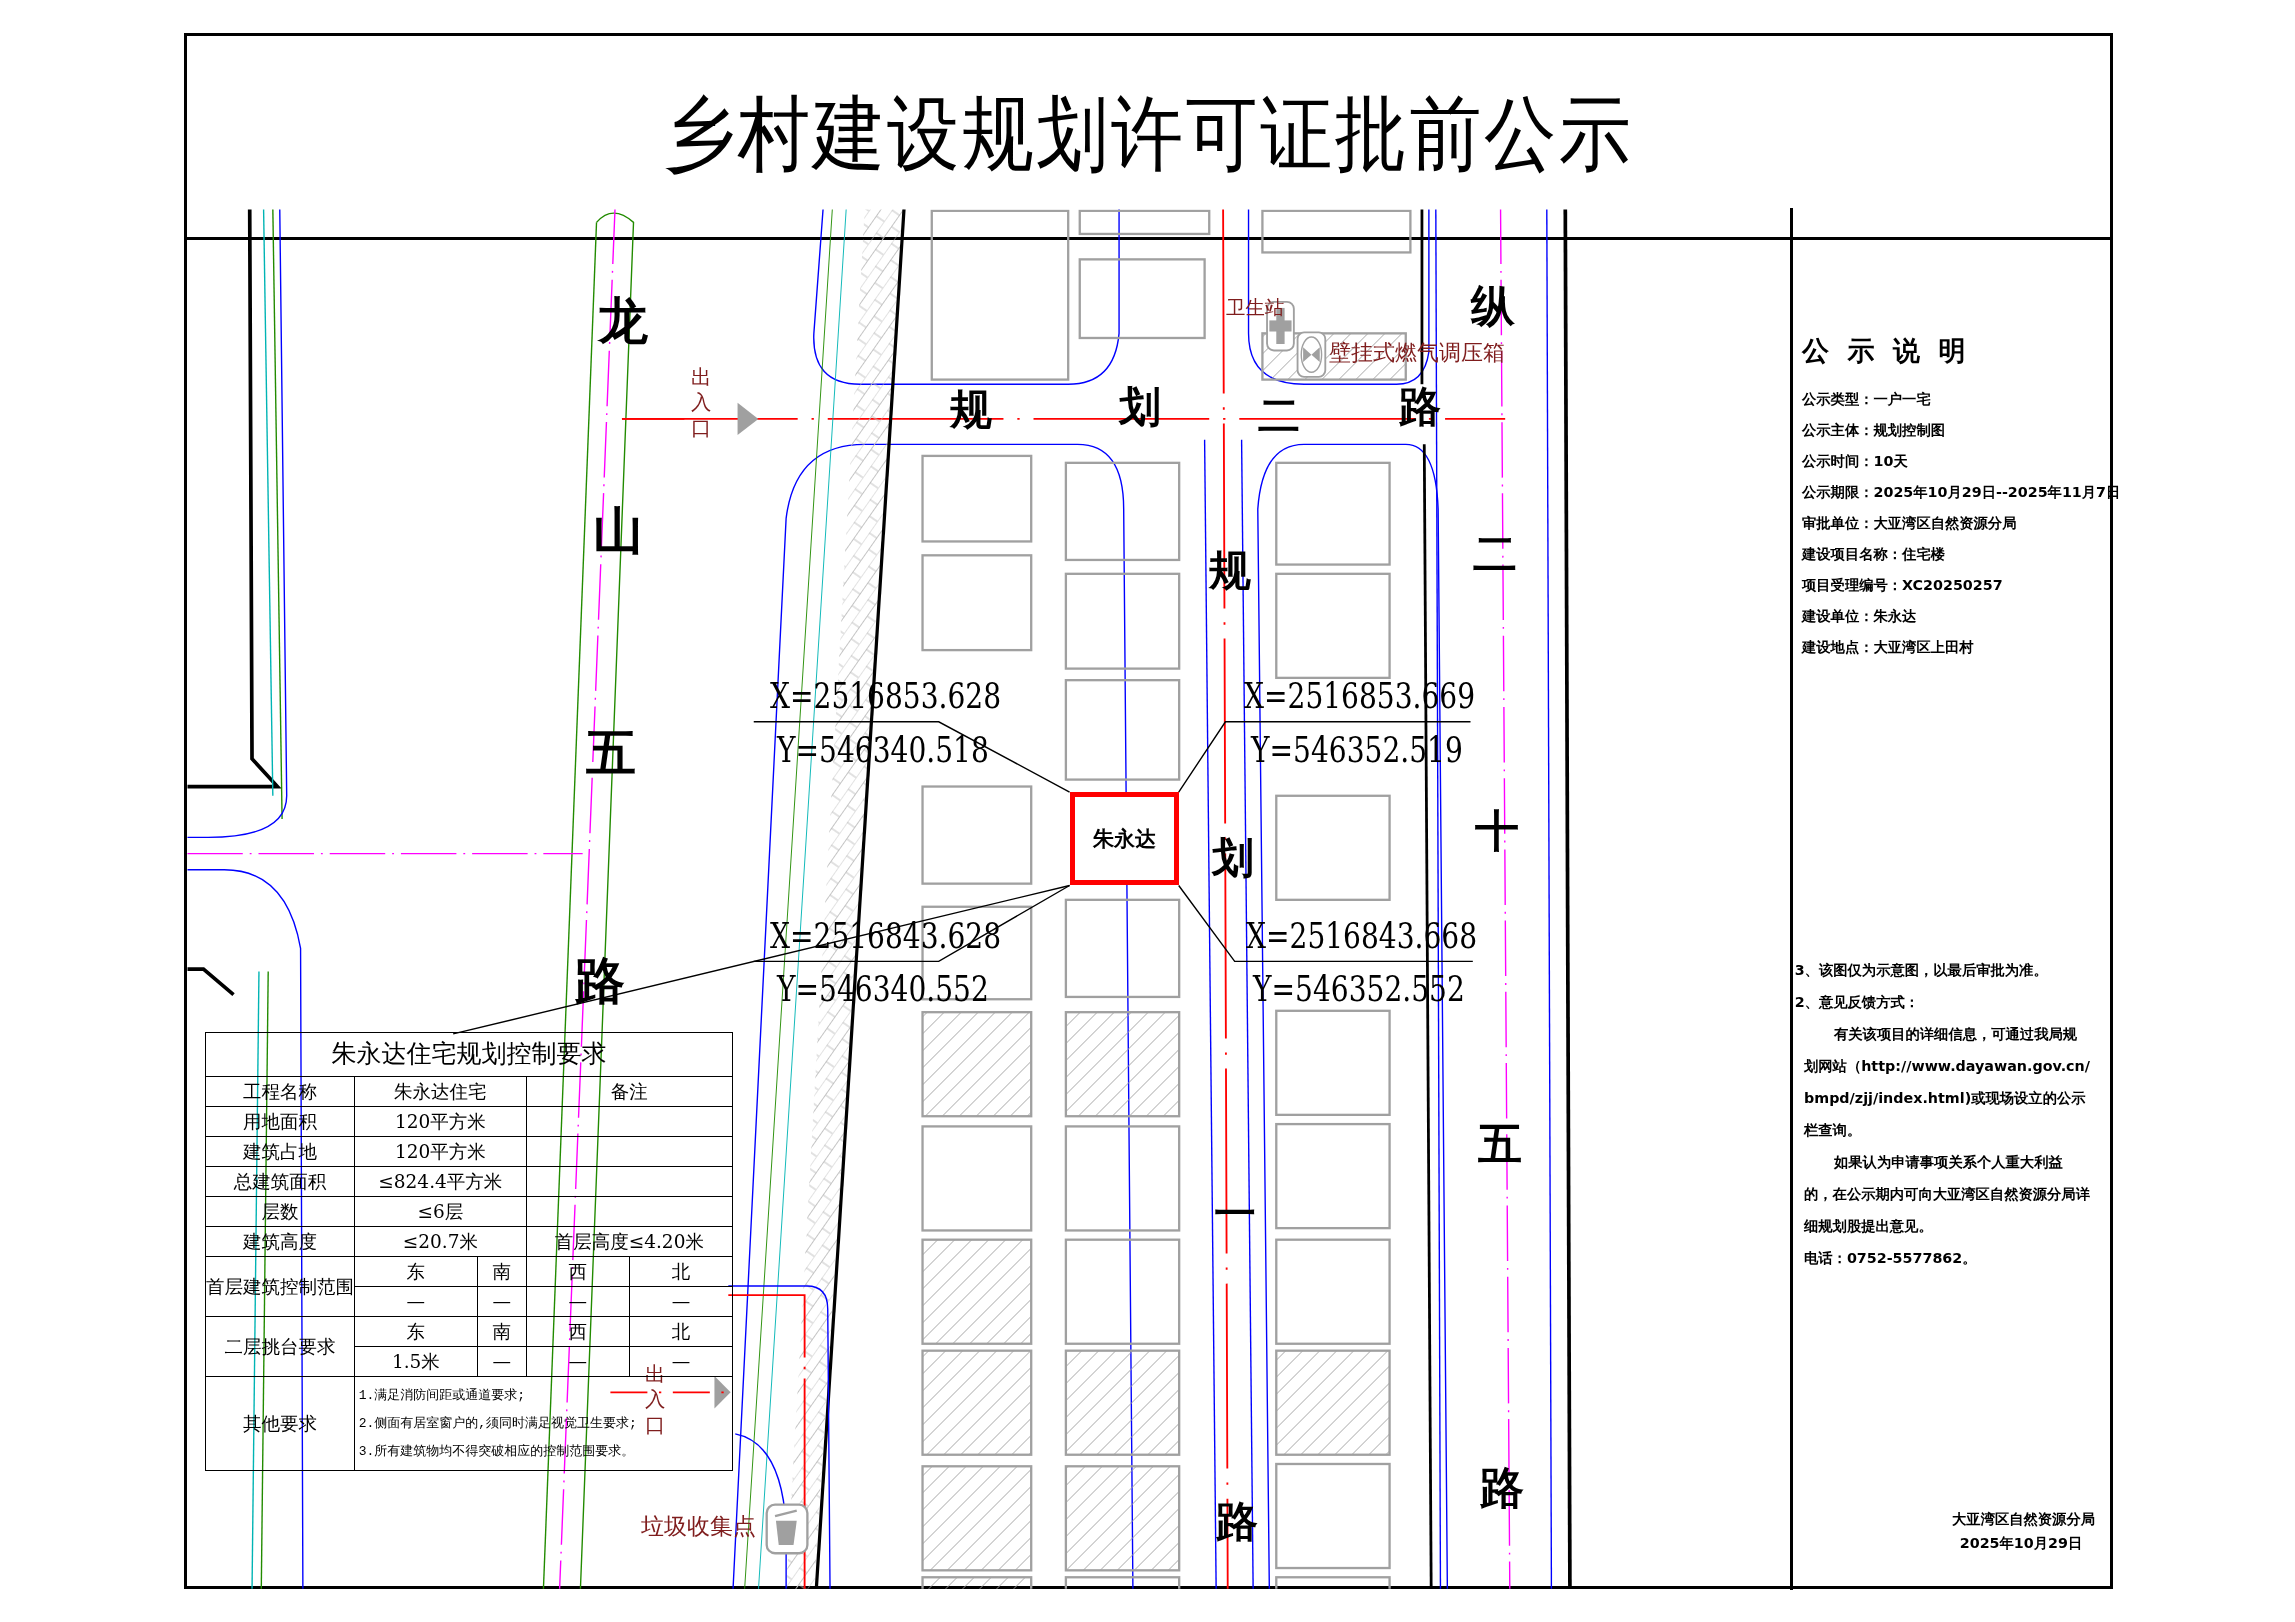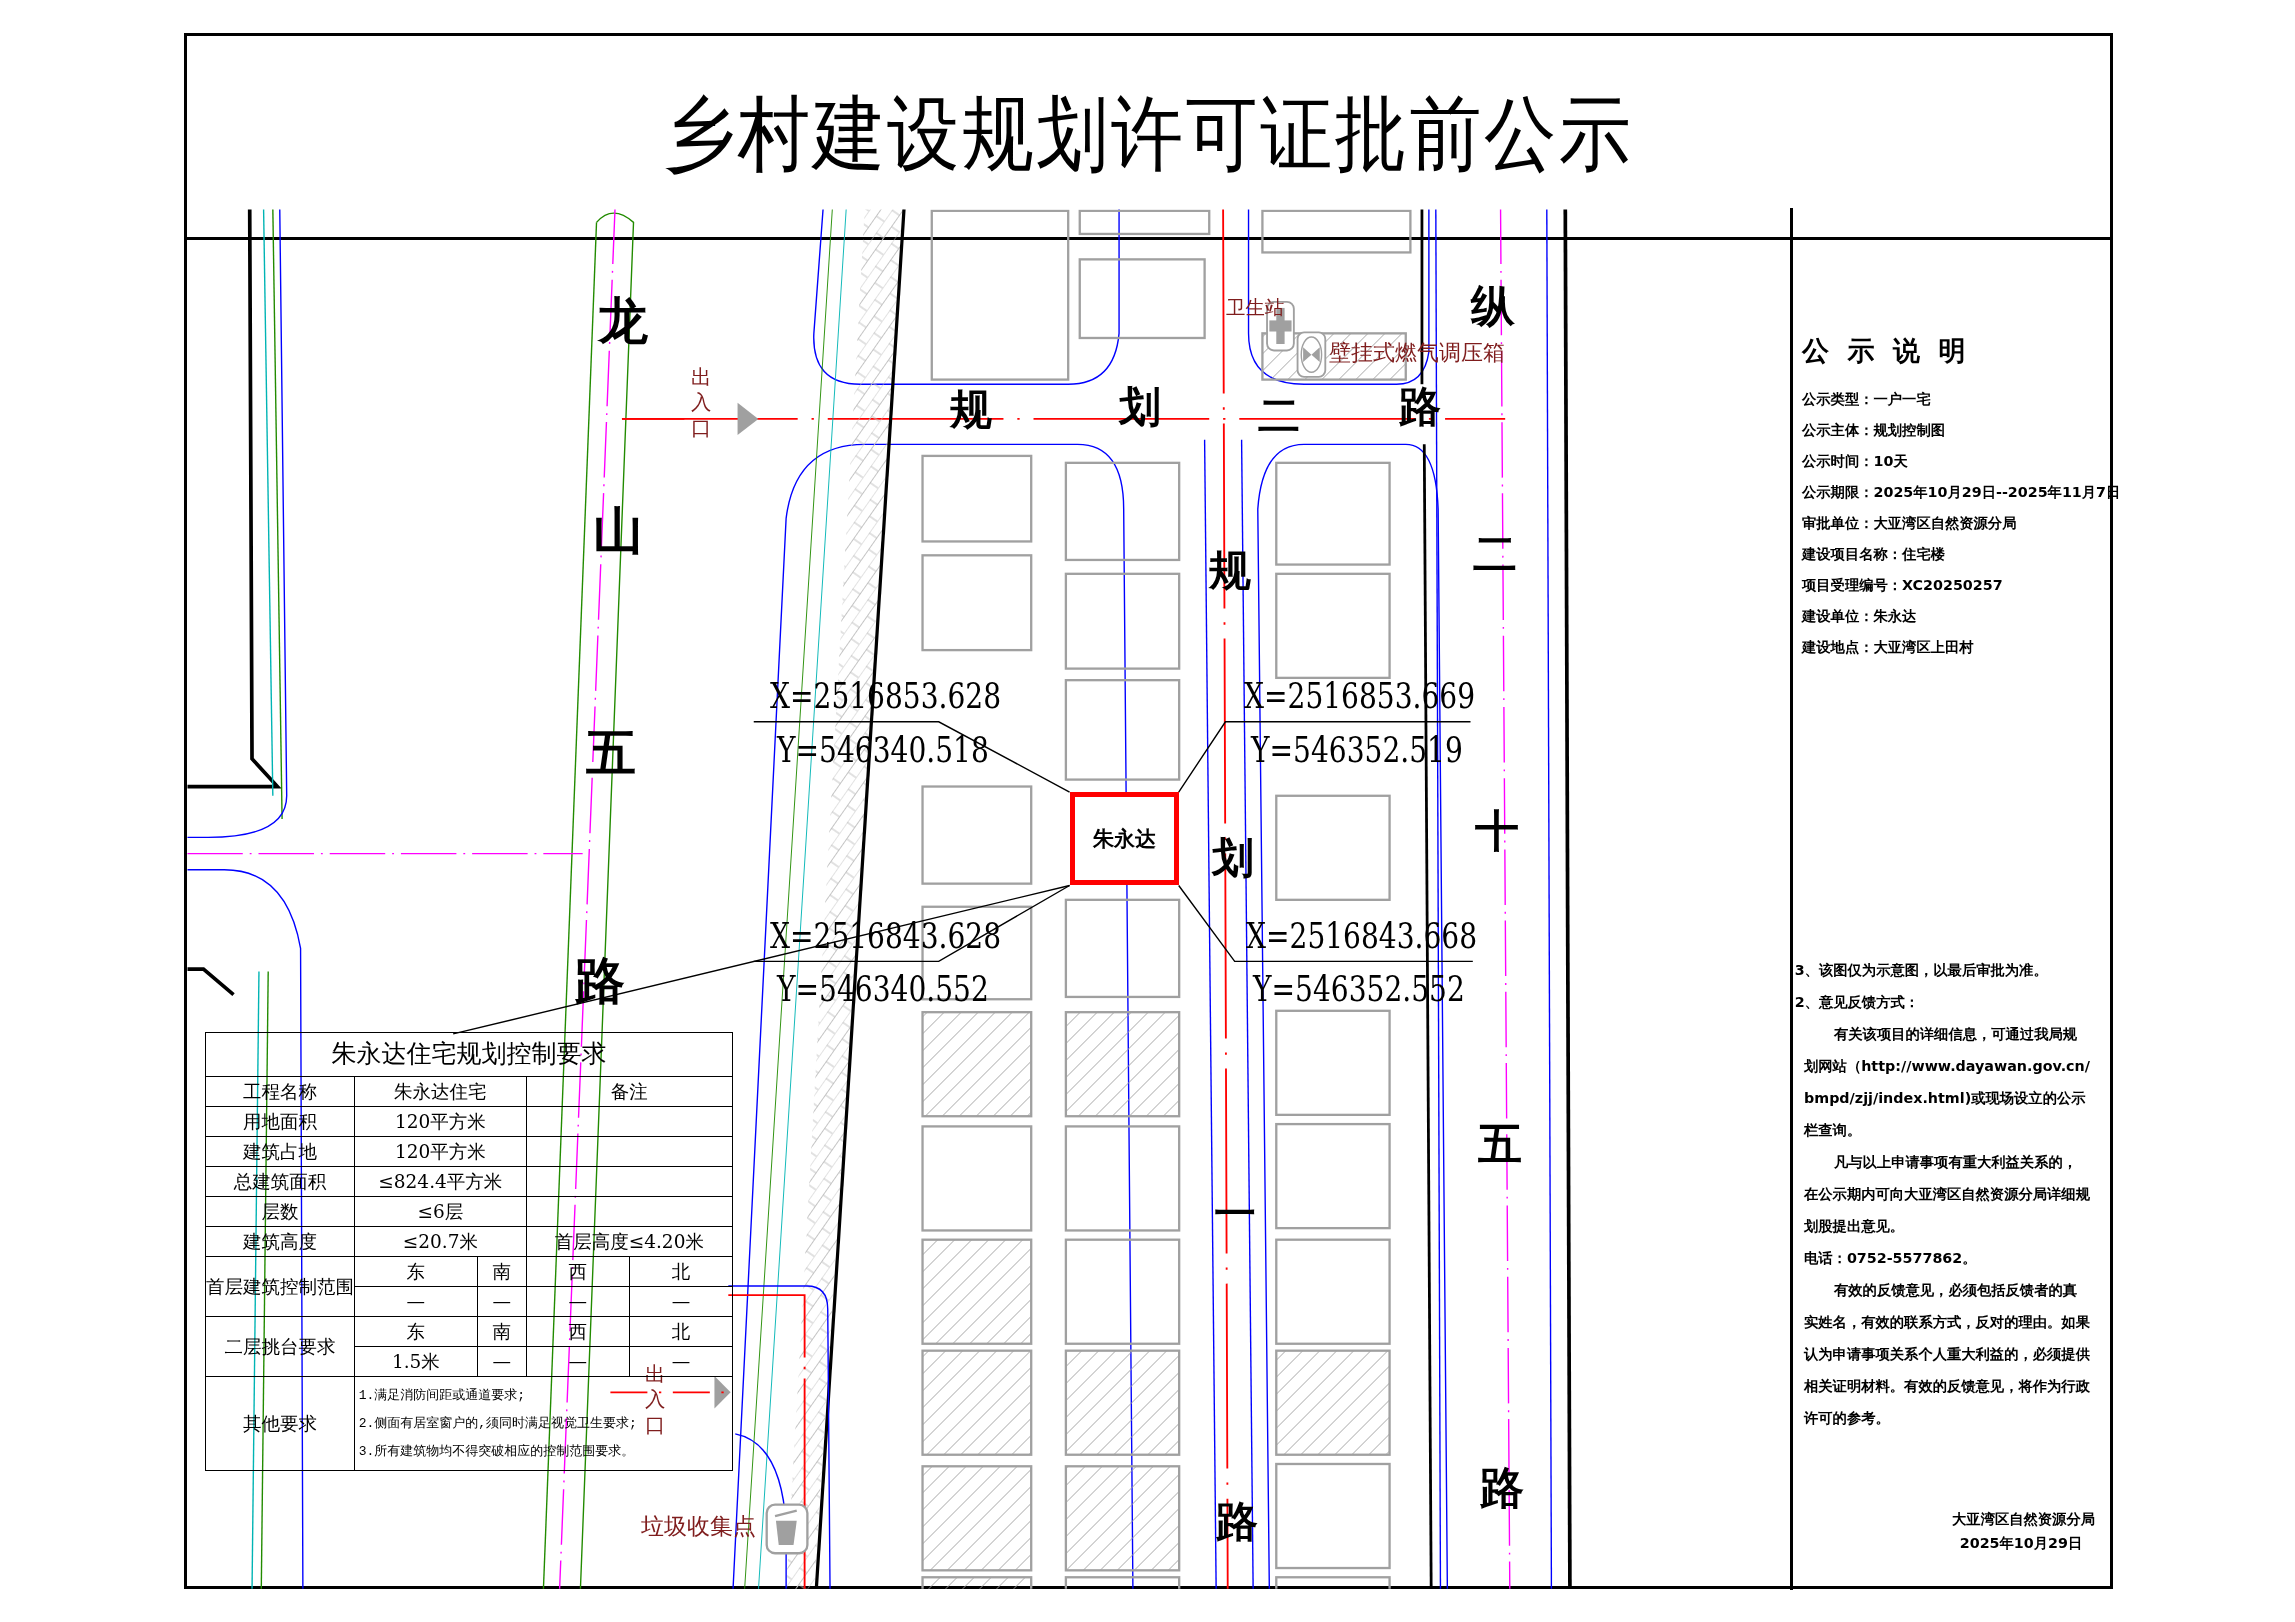--- a/index.html
+++ b/index.html
@@ -301,22 +301,21 @@
   <div><span>建设项目名称：</span><span>住宅楼</span></div>
   <div><span>项目受理编号：</span><span>XC20250257</span></div>
   <div><span>建设单位：</span><span>朱永达</span></div>
   <div><span>建设地点：</span><span>大亚湾区上田村</span></div>
 </div>
 
 <div class="notes">
   <p style="margin-left:-9.3px;">3、该图仅为示意图，以最后审批为准。</p>
   <p style="margin-left:-9.3px;">2、意见反馈方式：</p>
   <p class="ind" style="word-break:break-all;">有关该项目的详细信息，可通过我局规划网站（http://www.dayawan.gov.cn/bmpd/zjj/index.html)或现场设立的公示栏查询。</p>
-  <p class="ind">凡与以上申请事项有重大利益关系的，在公示期内可向大亚湾区自然资源分局详细规划股提出意见。</p>
+  <p class="ind">如果认为申请事项关系个人重大利益的，在公示期内可向大亚湾区自然资源分局详细规划股提出意见。</p>
   <p>电话：0752-5577862。</p>
-  <p class="ind">有效的反馈意见，必须包括反馈者的真实姓名，有效的联系方式，反对的理由。如果认为申请事项关系个人重大利益的，必须提供相关证明材料。有效的反馈意见，将作为行政许可的参考。</p>
 </div>
 
 <div class="sign">
   <div>大亚湾区自然资源分局</div>
   <div>2025年10月29日</div>
 </div>
 
 
 </body></html>

